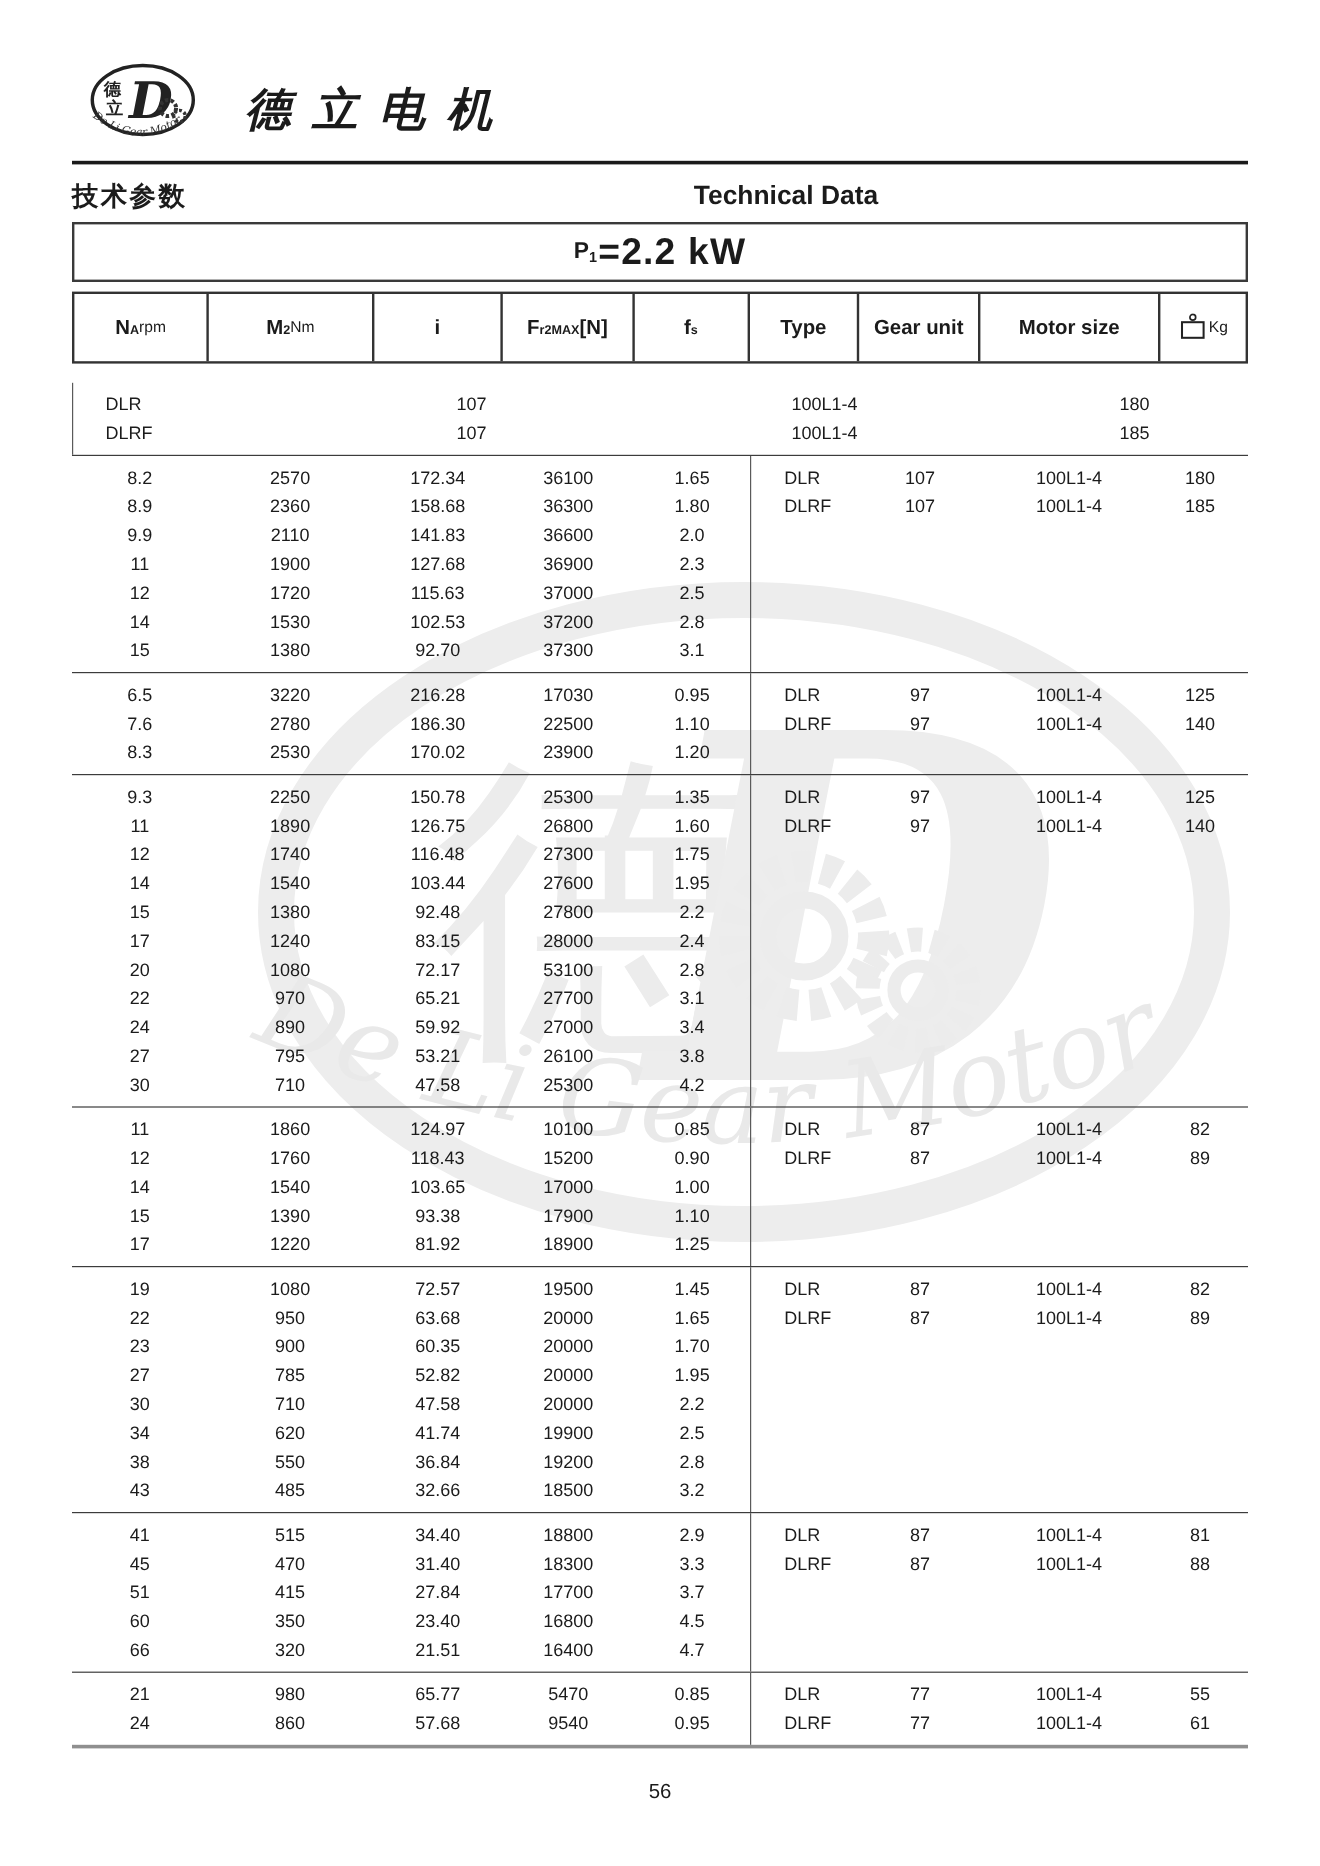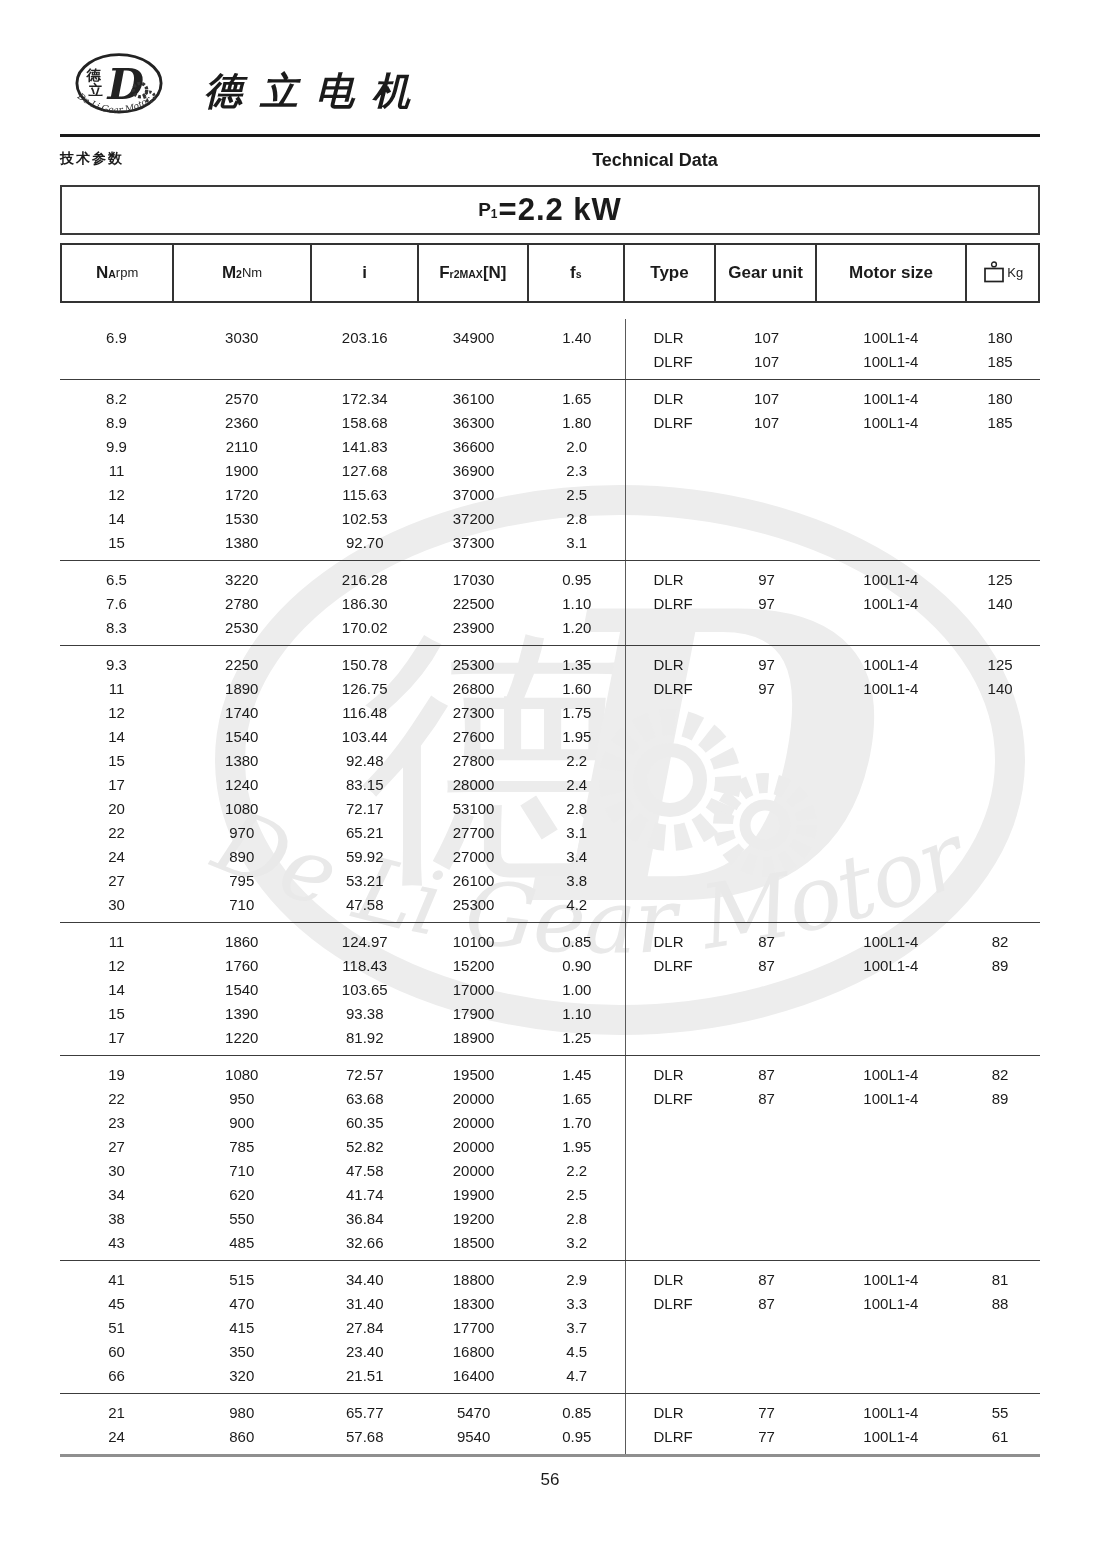--- a/index.html
+++ b/index.html
@@ -10,23 +10,23 @@
 
   
   .brand-row{display:flex;align-items:center;padding-top:48px;height:86px;}
   .logo-svg{width:118px;height:88px;flex:0 0 auto;}
   .company-name{font-family:"DejaVu Serif",serif;font-weight:bold;font-style:italic;
     font-size:38px;letter-spacing:18px;margin-left:26px;white-space:nowrap;}
   .top-rule{border-bottom:3px solid #1a1a1a;margin-top:0px;}
 
   
   .section-row{position:relative;margin-top:12px;height:30px;}
-  .section-cn{font-size:14px;font-weight:bold;letter-spacing:2px;}
+  .section-cn{font-size:22px;font-weight:bold;letter-spacing:2px;}
   .section-en{position:absolute;left:595px;top:1px;transform:translateX(-50%);
-    font-size:18px;font-weight:bold;}
+    font-size:22px;font-weight:bold;}
 
   
   .power-box{margin-top:6px;border:2px solid #3a3a3a;height:46px;
     display:flex;align-items:center;justify-content:center;}
   .power-prefix{font-size:19px;font-weight:bold;}
   .power-sub{font-size:12px;font-weight:bold;position:relative;top:4px;}
   .power-value{font-size:31px;font-weight:bold;letter-spacing:1px;margin-left:1px;}
 
   
   .thead{margin-top:8px;border:2px solid #333;display:flex;height:56px;box-sizing:content-box;}
@@ -50,21 +50,21 @@
   .gright{flex:1;border-left:1.5px solid #5a5a5a;display:flex;flex-direction:column;
     justify-content:flex-start;padding:6px 0;box-sizing:border-box;}
   .drow,.trow{display:flex;height:24px;align-items:center;flex:0 0 auto;}
   .dcell,.tcell{font-size:15px;text-align:center;box-sizing:border-box;white-space:nowrap;}
   .lc0{width:20.0%}.lc1{width:24.3%}.lc2{width:19.2%}.lc3{width:19.3%}.lc4{width:17.2%}
   .rc0{width:21.8%;text-align:left;padding-left:27px;}
   .rc1{width:24.2%}.rc2{width:35.9%}.rc3{width:16.9%}
 
   
   .bottom-rule{border-bottom:3px solid #8f8f8f;}
-  .page-number{text-align:center;margin-top:13px;font-size:17px;}
+  .page-number{text-align:center;margin-top:26px;font-size:17px;}
 </style>
 </head>
 <body>
 
 <div class="page">
 
   <svg class="watermark" viewBox="0 0 980 700">
     <ellipse cx="510" cy="310" rx="390" ry="260" fill="none" stroke="#ededed" stroke-width="30"></ellipse>
     <text x="250" y="400" font-size="270" fill="#ececec" font-family="DejaVu Serif, serif">德</text>
     <text x="430" y="450" font-size="400" fill="#ededed" font-style="italic" font-weight="bold" font-family="DejaVu Serif, serif">D</text>
@@ -143,29 +143,20 @@
           <svg viewBox="0 0 26 24" width="26" height="24" class="wicon">
             <circle cx="13" cy="3.4" r="2.4" fill="none" stroke="#222" stroke-width="1.4"></circle>
             <rect x="4" y="7.5" width="18" height="13" fill="none" stroke="#222" stroke-width="1.7"></rect>
           </svg>
           <div class="hunit">Kg</div>
         </div>
       </div>
 
     <div class="tbody">
         <div class="group">
-          <div class="gleft top">
-            <div class="drow">
-              <span class="dcell lc0">6.9</span>
-              <span class="dcell lc1">3030</span>
-              <span class="dcell lc2">203.16</span>
-              <span class="dcell lc3">34900</span>
-              <span class="dcell lc4">1.40</span>
-            </div>
-          </div>
           <div class="gright">
             <div class="trow">
               <span class="tcell rc0">DLR</span>
               <span class="tcell rc1">107</span>
               <span class="tcell rc2">100L1-4</span>
               <span class="tcell rc3">180</span>
             </div>
             <div class="trow">
               <span class="tcell rc0">DLRF</span>
               <span class="tcell rc1">107</span>

